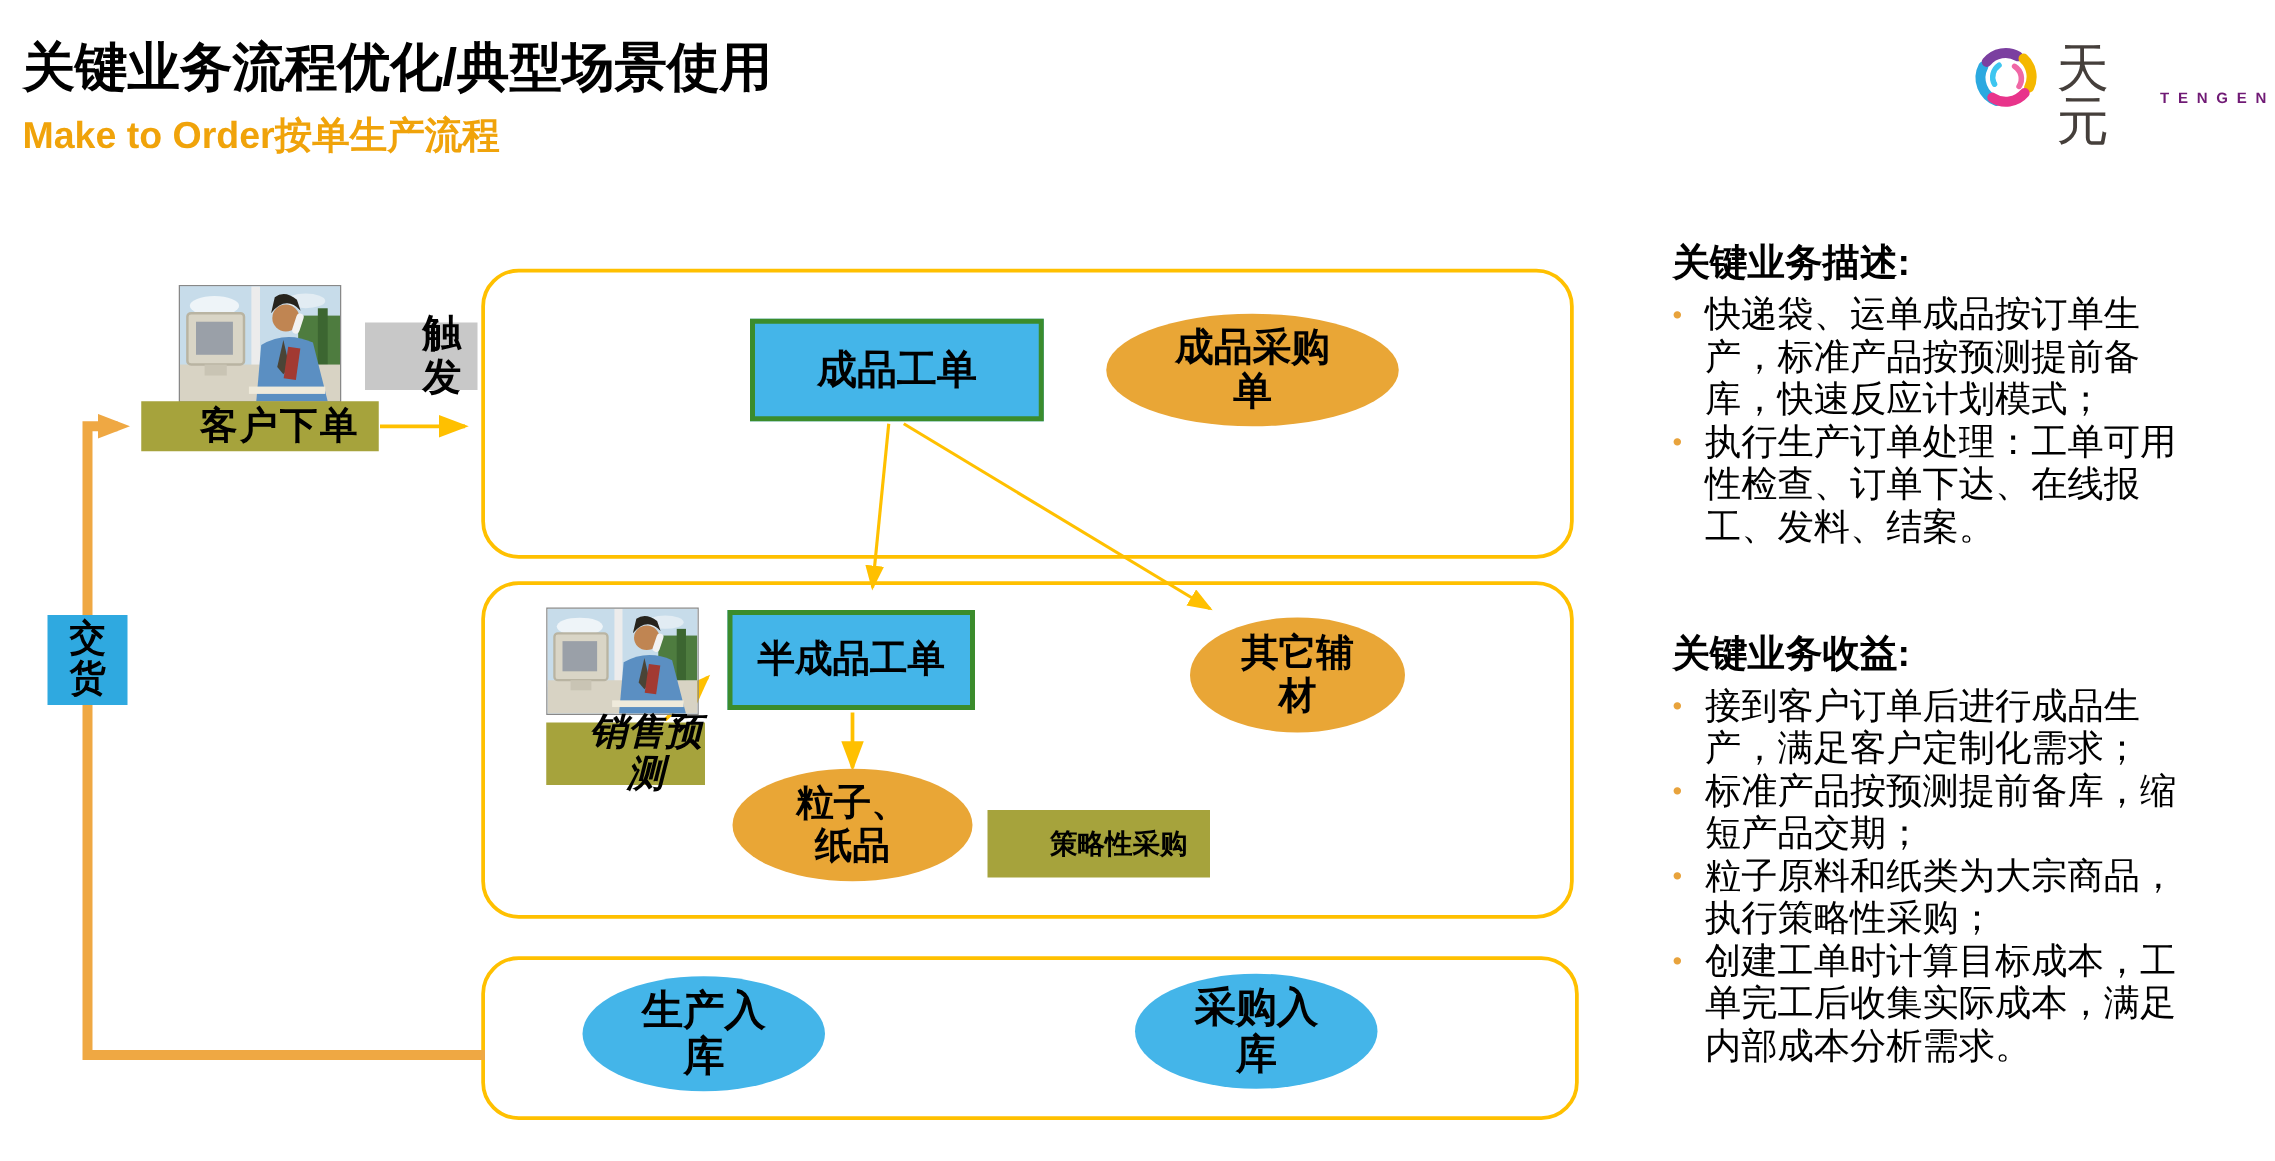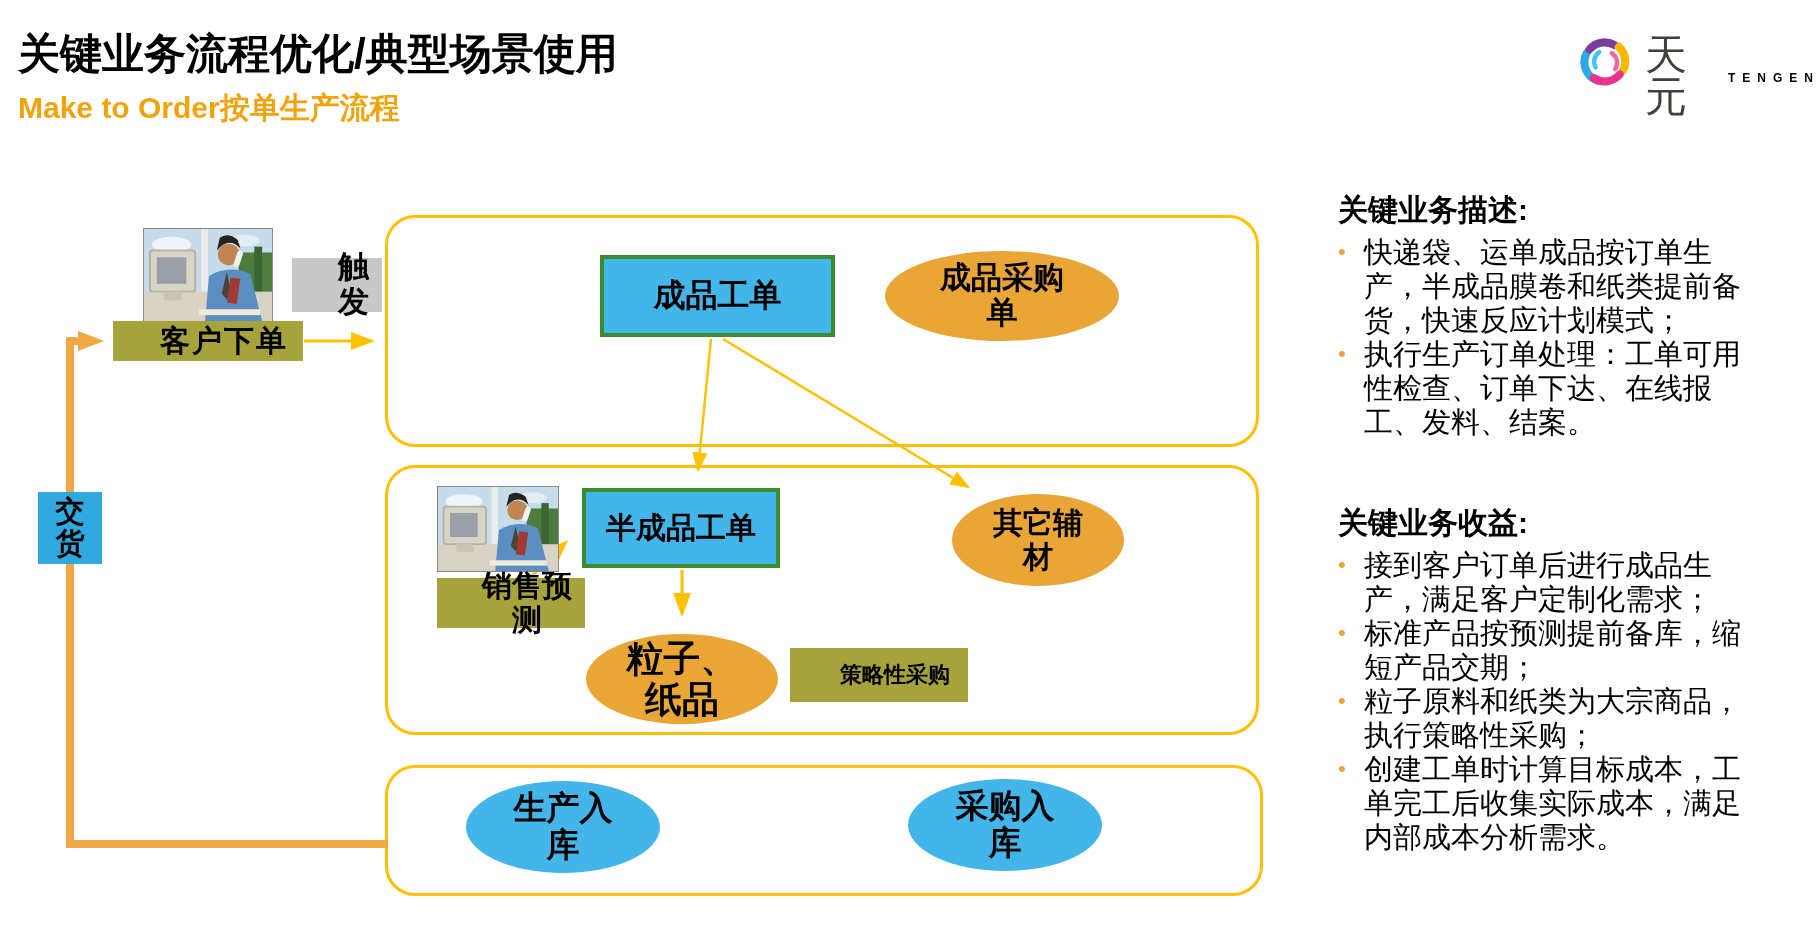--- a/index.html
+++ b/index.html
@@ -12,21 +12,21 @@
   body{font-family:"Liberation Sans","DejaVu Sans",sans-serif;}
   .slide{position:relative;width:1820px;height:929px;background:#fff;overflow:hidden;}
 
   
   .title{position:absolute;left:18px;top:26px;font-size:42px;font-weight:800;color:var(--ink);letter-spacing:0px;}
   .subtitle{position:absolute;left:18px;top:88px;font-size:30px;font-weight:800;color:var(--subtitle);}
   .logo{position:absolute;left:1576px;top:30px;display:flex;align-items:flex-start;gap:12px;}
   .logo-mark{width:64px;height:64px;}
   .logo-textcol{display:flex;flex-direction:row;align-items:center;margin-top:4px;}
   .logo-name{font-size:42px;color:#453F3B;font-weight:500;letter-spacing:10px;line-height:1.0;}
-  .logo-sub{font-size:12px;color:#000000;letter-spacing:7px;margin-top:4px;font-weight:700;}
+  .logo-sub{font-size:12px;color:#701a75;letter-spacing:7px;margin-top:4px;font-weight:700;}
 
   
   .lane{position:absolute;border:3px solid var(--gold);border-radius:30px;background:transparent;z-index:1;}
   #lane1{left:385px;top:215px;width:874px;height:232px;}
   #lane2{left:385px;top:465px;width:874px;height:270px;}
   #lane3{left:385px;top:765px;width:878px;height:131px;}
 
   svg.overlay{position:absolute;left:0;top:0;width:1820px;height:929px;z-index:2;pointer-events:none;}
 
   
@@ -39,23 +39,23 @@
   .olive{background:var(--olive);padding-left:32px;}
   .gray{background:var(--gray);font-weight:600;padding-left:33px;}
   .photo{position:absolute;z-index:3;border:1px solid #888;}
 
   #trigger{left:292px;top:258px;width:90px;height:54px;font-size:31px;}
   #customer-order{left:113px;top:321px;width:190px;height:40px;font-size:30px;letter-spacing:2px;}
   #delivery{left:38px;top:492px;width:64px;height:72px;font-size:29px;background:var(--delivery-blue);line-height:1.1;}
   #finished-wo{left:600px;top:255px;width:235px;height:82px;font-size:32px;}
   #finished-po{left:885px;top:251px;width:234px;height:90px;font-size:31px;}
   #semi-wo{left:582px;top:488px;width:198px;height:80px;font-size:30px;}
-  #sales-forecast{left:437px;top:578px;width:148px;height:50px;font-size:30px;}
+  #sales-forecast{left:437px;top:578px;width:127px;height:50px;font-size:30px;font-style:italic;}
   #other-aux{left:952px;top:494px;width:172px;height:92px;font-size:30px;}
-  #granule{left:586px;top:634px;width:192px;height:90px;font-size:37px;text-align:right;}
+  #granule{left:586px;top:615px;width:192px;height:90px;font-size:30px;text-align:right;}
   #strategic{left:790px;top:648px;width:178px;height:54px;font-size:22px;}
   #prod-in{left:466px;top:781px;width:194px;height:92px;font-size:33px;}
   #purch-in{left:908px;top:779px;width:194px;height:92px;font-size:33px;}
   #photo1{left:143px;top:228px;width:130px;height:94px;}
   #photo2{left:437px;top:486px;width:122px;height:86px;}
 
   
   .panel{position:absolute;left:1338px;width:428px;color:var(--ink);z-index:3;}
   #panel-desc{top:190px;}
   #panel-benefit{top:503px;}
@@ -174,21 +174,21 @@
   </div>
   <div class="node ellipse blue-fill" id="purch-in">
     <span>采购入</span>
     <span>库</span>
   </div>
 
   <div class="panel" id="panel-desc">
     <h3>关键业务描述:</h3>
     <div class="bullet">
       <span class="dot">•</span>
-      <span class="txt">快递袋、运单成品按订单生产，半成品膜卷和纸类提前备货，快速反应计划模式；</span>
+      <span class="txt">快递袋、运单成品按订单生产，标准产品按预测提前备库，快速反应计划模式；</span>
     </div>
     <div class="bullet">
       <span class="dot">•</span>
       <span class="txt">执行生产订单处理：工单可用性检查、订单下达、在线报工、发料、结案。</span>
     </div>
   </div>
 
   <div class="panel" id="panel-benefit">
     <h3>关键业务收益:</h3>
     <div class="bullet">

